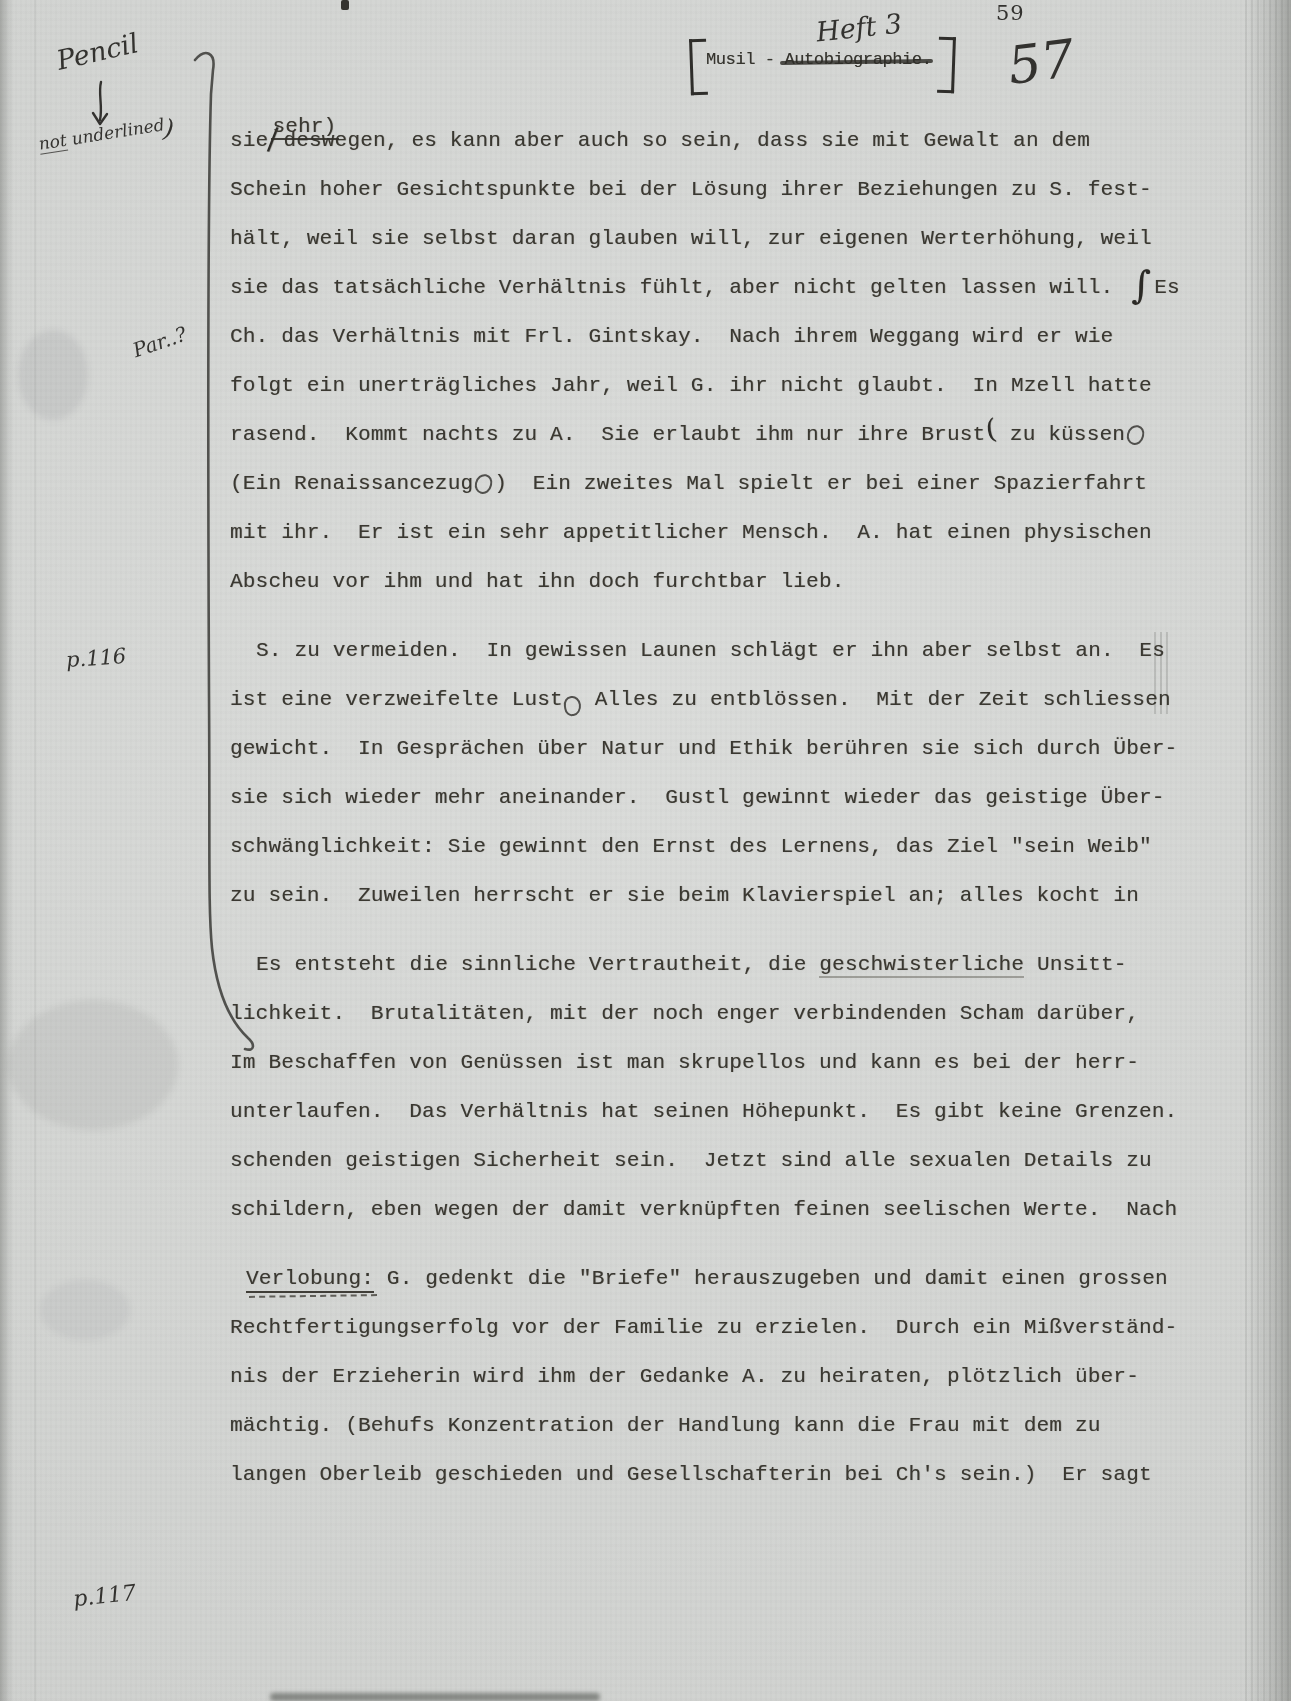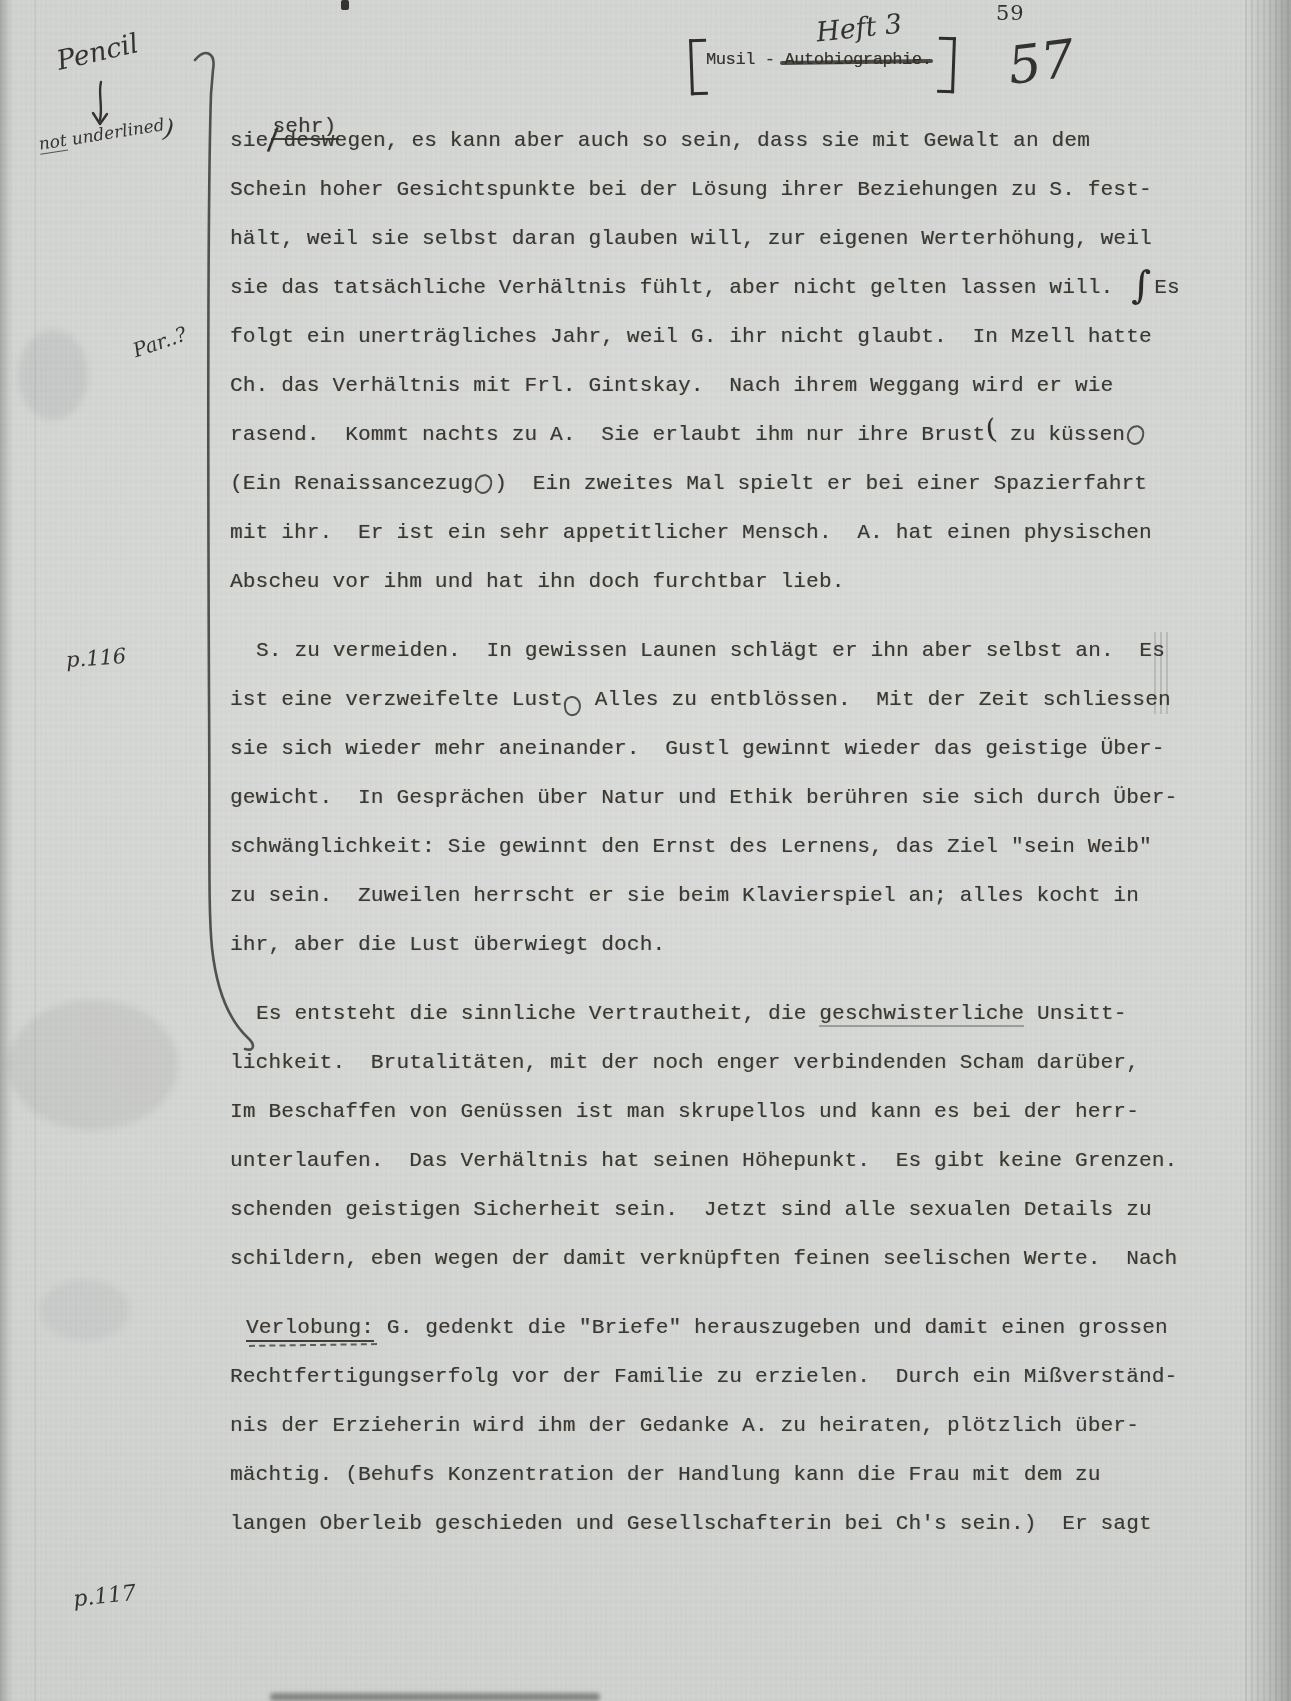--- a/index.html
+++ b/index.html
@@ -118,35 +118,34 @@
   <svg id="margin-bracket" width="90" height="1020" viewBox="0 0 90 1020">
     <path d="M10 14 C 20 2, 31 6, 28 24 L 26 48 C 23 140, 23 420, 24 650 C 25 800, 23 862, 27 902 C 32 948, 46 976, 63 992 C 70 998, 70 1006, 60 1003" fill="none" stroke="#3a3936" stroke-width="2.6" stroke-linecap="round" opacity=".85"></path>
   </svg>
 
   <div id="typed-text">
       <div class="para">
         <div class="line"><span>sie</span><span class="hand-slash">/</span><span class="ins-anchor"><span class="ins">sehr)</span></span><span>deswegen, es kann aber auch so sein, dass sie mit Gewalt an dem</span></div>
         <div class="line">Schein hoher Gesichtspunkte bei der Lösung ihrer Beziehungen zu S. fest-</div>
         <div class="line">hält, weil sie selbst daran glauben will, zur eigenen Werterhöhung, weil</div>
         <div class="line"><span>sie das tatsächliche Verhältnis fühlt, aber nicht gelten lassen will. </span><span class="mark-insert">∫</span><span>Es</span></div>
+        <div class="line">Ch. das Verhältnis mit Frl. Gintskay.  Nach ihrem Weggang wird er wie</div>
         <div class="line">folgt ein unerträgliches Jahr, weil G. ihr nicht glaubt.  In Mzell hatte</div>
-        <div class="line">Ch. das Verhältnis mit Frl. Gintskay.  Nach ihrem Weggang wird er wie</div>
         <div class="line"><span>rasend.  Kommt nachts zu A.  Sie erlaubt ihm nur ihre Brust</span><span class="mark-paren">(</span><span> zu küssen</span><span class="mark-circle"></span></div>
         <div class="line"><span>(Ein Renaissancezug</span><span class="mark-circle"></span><span>)  Ein zweites Mal spielt er bei einer Spazierfahrt</span></div>
         <div class="line">mit ihr.  Er ist ein sehr appetitlicher Mensch.  A. hat einen physischen</div>
         <div class="line">Abscheu vor ihm und hat ihn doch furchtbar lieb.</div>
       </div>
       <div class="para indent">
         <div class="line">S. zu vermeiden.  In gewissen Launen schlägt er ihn aber selbst an.  Es</div>
         <div class="line"><span>ist eine verzweifelte Lust</span><span class="mark-circle-low"></span><span> Alles zu entblössen.  Mit der Zeit schliessen</span></div>
+        <div class="line">gewicht.  In Gesprächen über Natur und Ethik berühren sie sich durch Über-</div>
         <div class="line">sie sich wieder mehr aneinander.  Gustl gewinnt wieder das geistige Über-</div>
-        <div class="line">gewicht.  In Gesprächen über Natur und Ethik berühren sie sich durch Über-</div>
         <div class="line">schwänglichkeit: Sie gewinnt den Ernst des Lernens, das Ziel "sein Weib"</div>
         <div class="line">zu sein.  Zuweilen herrscht er sie beim Klavierspiel an; alles kocht in</div>
-        <div class="line">ihr, aber die Lust überwiegt doch.</div>
       </div>
       <div class="para indent">
         <div class="line"><span>Es entsteht die sinnliche Vertrautheit, die </span><span class="pu">geschwisterliche</span><span> Unsitt-</span></div>
         <div class="line">lichkeit.  Brutalitäten, mit der noch enger verbindenden Scham darüber,</div>
         <div class="line">Im Beschaffen von Genüssen ist man skrupellos und kann es bei der herr-</div>
         <div class="line">unterlaufen.  Das Verhältnis hat seinen Höhepunkt.  Es gibt keine Grenzen.</div>
         <div class="line">schenden geistigen Sicherheit sein.  Jetzt sind alle sexualen Details zu</div>
         <div class="line">schildern, eben wegen der damit verknüpften feinen seelischen Werte.  Nach</div>
       </div>
       <div class="para">

